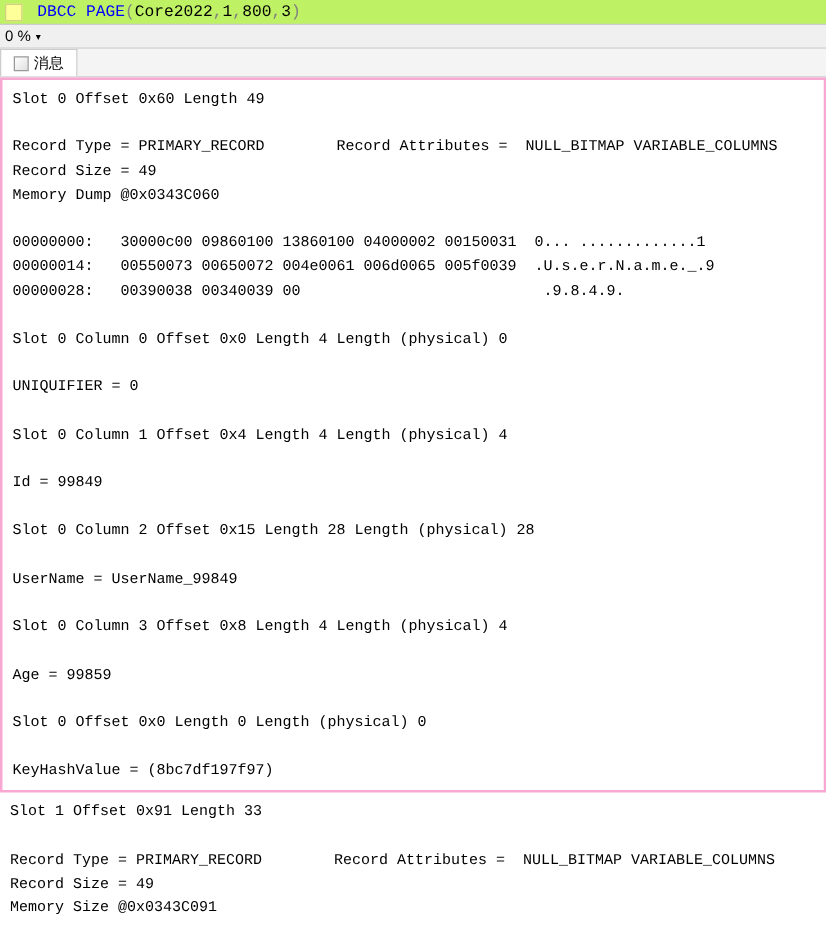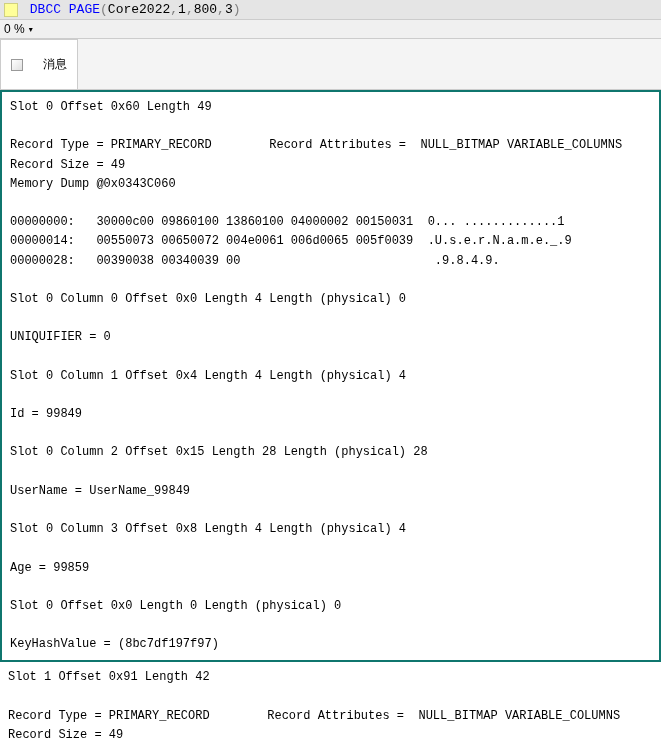--- a/index.html
+++ b/index.html
@@ -7,21 +7,21 @@
       padding: 0;
       box-sizing: border-box;
     }
     body {
       font-family: "Microsoft YaHei", "SimSun", sans-serif;
       font-size: 12px;
       background: #fff;
       width: 661px;
     }
     .sql-header {
-      background: #e5e5e5;
+      background: #bef264;
       border-bottom: 1px solid #ccc;
       padding: 2px 4px;
       font-family: "Consolas", "Courier New", monospace;
       font-size: 13px;
     }
     .sql-line-marker {
       display: inline-block;
       background: #ffff99;
       width: 14px;
       height: 14px;
@@ -60,25 +60,25 @@
     .tab-bar {
       background: #f4f4f4;
       border-bottom: 1px solid #ccc;
       display: flex;
       align-items: center;
     }
     .tab {
       background: #fff;
       border: 1px solid #ccc;
       border-bottom: none;
-      padding: 16px 10px;
+      padding: 2px 10px;
       font-size: 12px;
       display: flex;
       align-items: center;
-      gap: 20px;
+      gap: 4px;
       cursor: pointer;
     }
     .tab-icon {
       display: inline-block;
       width: 12px;
       height: 12px;
       background: linear-gradient(135deg, #fff 0%, #e0e0e0 100%);
       border: 1px solid #999;
     }
     .content-area {
@@ -87,21 +87,21 @@
       line-height: 1.6;
       padding: 0;
       color: #000;
       position: relative;
     }
     .record-block {
       padding: 6px 8px;
       white-space: pre;
     }
     .highlighted-block {
-      border: 2px solid #0f766e;
+      border: 2px solid #f9a8d4;
     }
   </style>
 </head>
 <body>
 
 <div class="sql-header">
   <span class="sql-line-marker"></span>
   <span class="kw-blue">DBCC PAGE</span><span class="kw-paren">(</span><span class="kw-black">Core2022</span><span class="kw-dot">,</span><span class="kw-num">1</span><span class="kw-dot">,</span><span class="kw-num">800</span><span class="kw-dot">,</span><span class="kw-num">3</span><span class="kw-paren">)</span>
 </div>
 
@@ -140,21 +140,21 @@
 
 <span>UserName = UserName_99849</span>
 
 <span>Slot 0 Column 3 Offset 0x8 Length 4 Length (physical) 4</span>
 
 <span>Age = 99859</span>
 
 <span>Slot 0 Offset 0x0 Length 0 Length (physical) 0</span>
 
 <span>KeyHashValue = (8bc7df197f97)</span></div>
-    <div class="record-block"><span>Slot 1 Offset 0x91 Length 42</span>
+    <div class="record-block"><span>Slot 1 Offset 0x91 Length 33</span>
 
 <span>Record Type = PRIMARY_RECORD        Record Attributes =  NULL_BITMAP VARIABLE_COLUMNS</span>
 <span>Record Size = 49</span>
 <span>Memory Size @0x0343C091</span>
 
 
 
 
 
 

